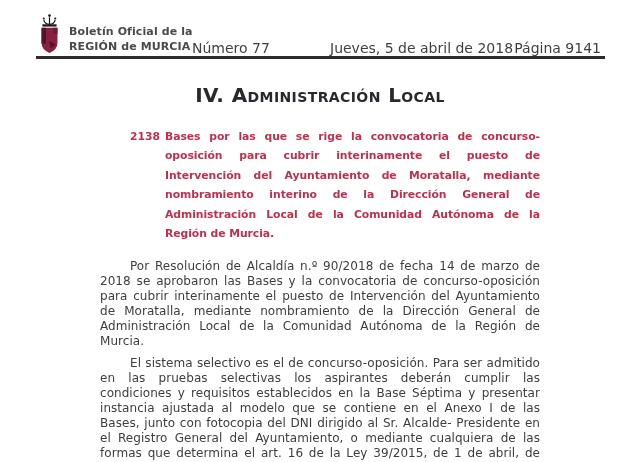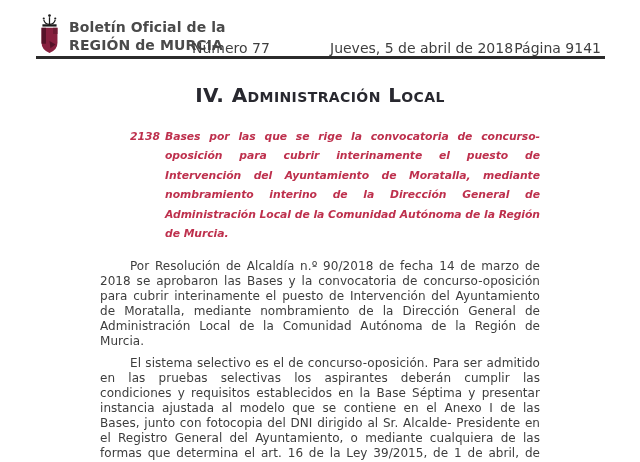--- a/index.html
+++ b/index.html
@@ -17,21 +17,21 @@
   }
 
   
   .header { position: absolute; top: 0; left: 0; right: 0; height: 62px; }
   .logo-wrap {
     position: absolute; left: 38px; top: 13px;
     display: flex; align-items: flex-end; gap: 8px;
   }
   .logo-svg { display: block; }
   .logo-text {
-    font-size: 14px; font-weight: bold; color: #4a4a4a;
+    font-size: 11px; font-weight: bold; color: #4a4a4a;
     line-height: 1.3; padding-bottom: 1px; letter-spacing: 0.1px;
   }
   .logo-text span { display: block; }
   .h-item { position: absolute; font-size: 14px; color: #3f3f3f; top: 40px; }
   .h-numero { left: 192px; }
   .h-date   { left: 330px; }
   .h-page   { right: 39px; text-align: right; }
   .header-rule {
     position: absolute; left: 36px; right: 35px; top: 56px;
     height: 2px;
@@ -56,21 +56,20 @@
     font-size: 12px;
     color: #3d3d3d;
   }
   .announcement {
     margin-top: 20px;
     display: flex;
     color: #be304d;
     font-weight: bold;
     font-size: 10.8px;
     line-height: 19.4px;
-    font-style: italic;
   }
   .announcement .ann-number { flex: none; width: 35px; margin-left: 30px; }
   .announcement .ann-title  { flex: 1; text-align: justify; letter-spacing: -0.05px; }
   .body-para {
     margin-top: 16px;
     font-size: 12px;
     line-height: 15px;
     color: #3d3d3d;
     text-align: justify;
     text-indent: 30px;

